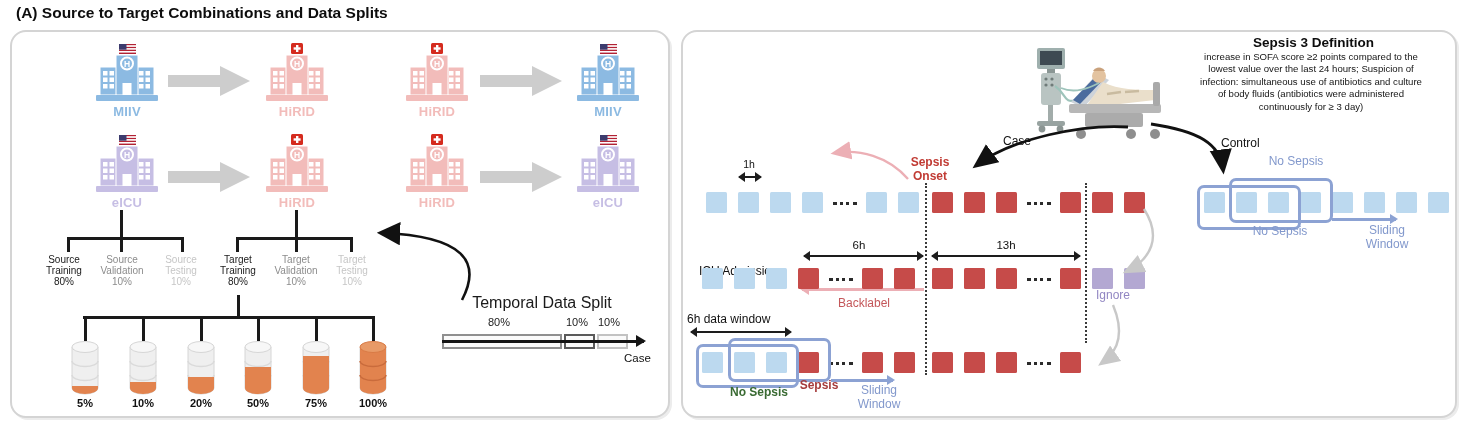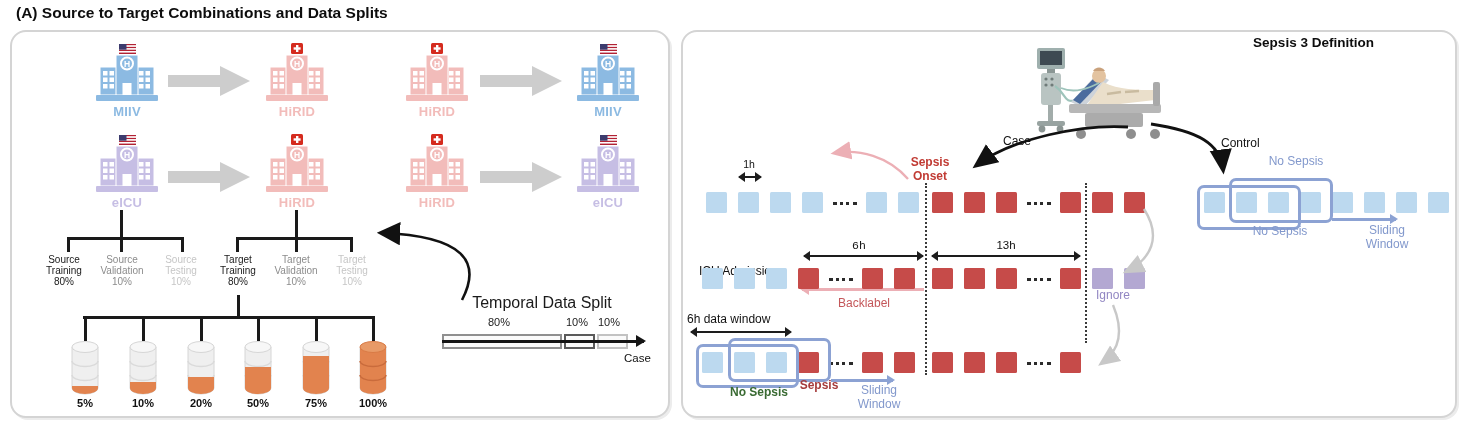--- a/index.html
+++ b/index.html
@@ -491,36 +491,41 @@
         <rect x="120" y="40" width="7" height="24" rx="2" fill="#A9A9A9"></rect>
         <rect x="52" y="71" width="58" height="14" rx="2" fill="#ABABAB"></rect>
         <circle cx="48" cy="92" r="5" fill="#8E8E8E"></circle>
           <circle cx="98" cy="92" r="5" fill="#8E8E8E"></circle>
         <circle cx="122" cy="92" r="5" fill="#8E8E8E"></circle>
         <path d="M66,41 C56,46 42,52 28,46" fill="none" stroke="#9EC4BB" stroke-width="1.8"></path>
       </svg>
     </div>
 
     <div class="abs center" style="left:488px;top:3px;width:285px;font-size:13.5px;font-weight:700;color:#0d0d0d;">Sepsis 3 Definition</div>
+    <div class="abs center preline" style="left:482px;top:19px;width:292px;font-size:9.6px;line-height:12.4px;color:#151515;">increase in SOFA score ≥2 points compared to the
+lowest value over the last 24 hours; Suspicion of
+infection: simultaneous use of antibiotics and culture
+of body fluids (antibiotics were administered
+continuously for ≥ 3 day)</div>
 
     <div class="abs" style="left:320px;top:102px;font-size:12px;color:#111;">Case</div>
     <div class="abs" style="left:538px;top:104px;font-size:12px;color:#111;">Control</div>
 
     <div class="abs center preline" style="left:206px;top:124px;width:82px;font-size:12px;font-weight:600;color:#C13B34;line-height:13.5px;">Sepsis
 Onset</div>
 
     <div class="abs center" style="left:46px;top:126px;width:40px;font-size:10.5px;color:#111;">1h</div>
     <div class="darrow" style="left:56px;top:144px;width:22px;"></div>
 
     <div class="abs" style="left:16px;top:184px;font-size:12px;color:#111;margin-top:48px;">ICU Admission</div>
 
     <div class="vdotted" style="left:242px;top:151px;height:192px;"></div>
     <div class="vdotted" style="left:402px;top:151px;height:160px;"></div>
 
-    <div class="abs center" style="left:146px;top:207px;width:60px;font-size:11.5px;color:#111;font-family:Liberation Mono, monospace;">6h</div>
+    <div class="abs center" style="left:146px;top:207px;width:60px;font-size:11.5px;color:#111;">6h</div>
     <div class="darrow" style="left:121px;top:223px;width:119px;"></div>
     <div class="abs center" style="left:293px;top:207px;width:60px;font-size:11.5px;color:#111;">13h</div>
     <div class="darrow" style="left:249px;top:223px;width:148px;"></div>
 
     <div class="parrow" style="left:119px;top:256px;width:122px;"></div>
     <div class="abs center" style="left:141px;top:264px;width:80px;font-size:12px;color:#C4575A;">Backlabel</div>
 
     <div class="abs center" style="left:404px;top:256px;width:52px;font-size:12px;color:#9186C2;">Ignore</div>
 
     <div class="abs" style="left:4px;top:280px;font-size:12px;color:#111;">6h data window</div>

